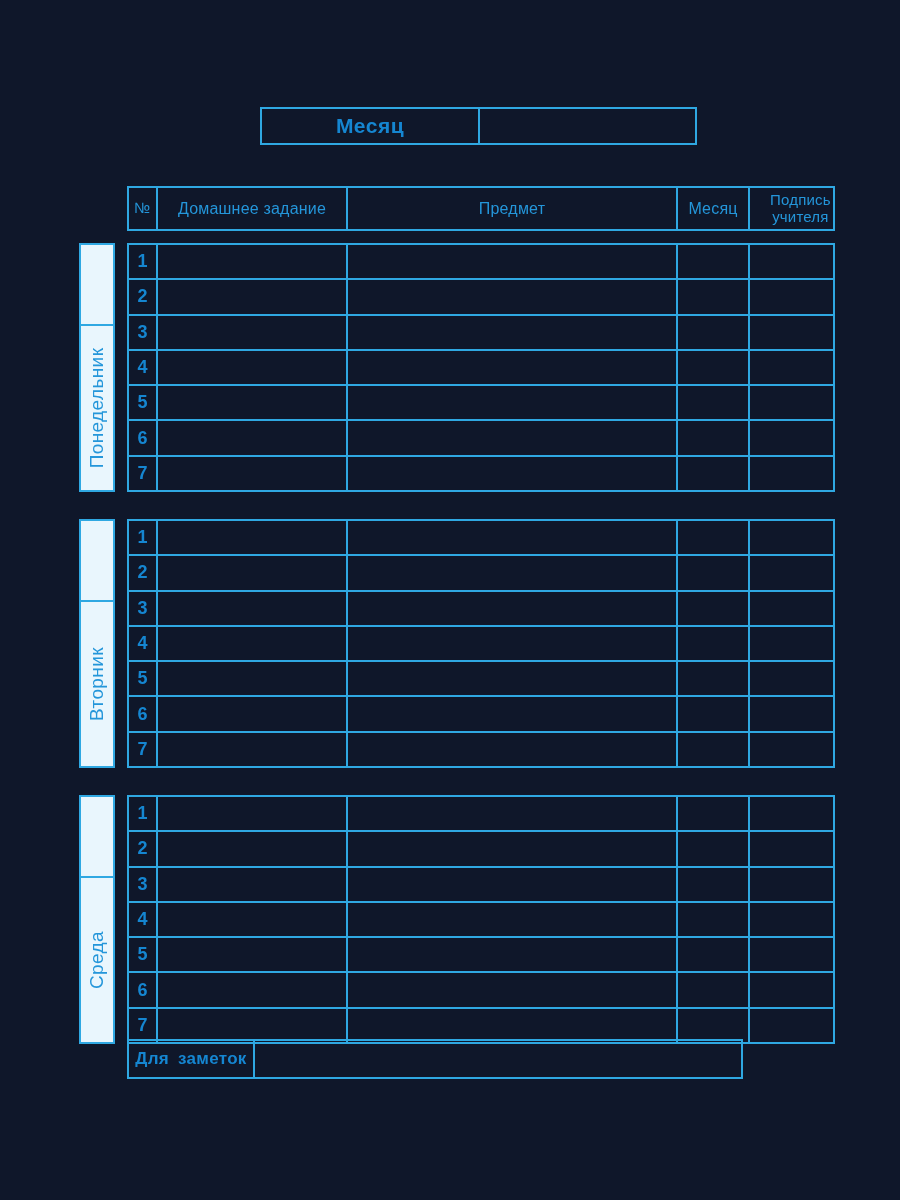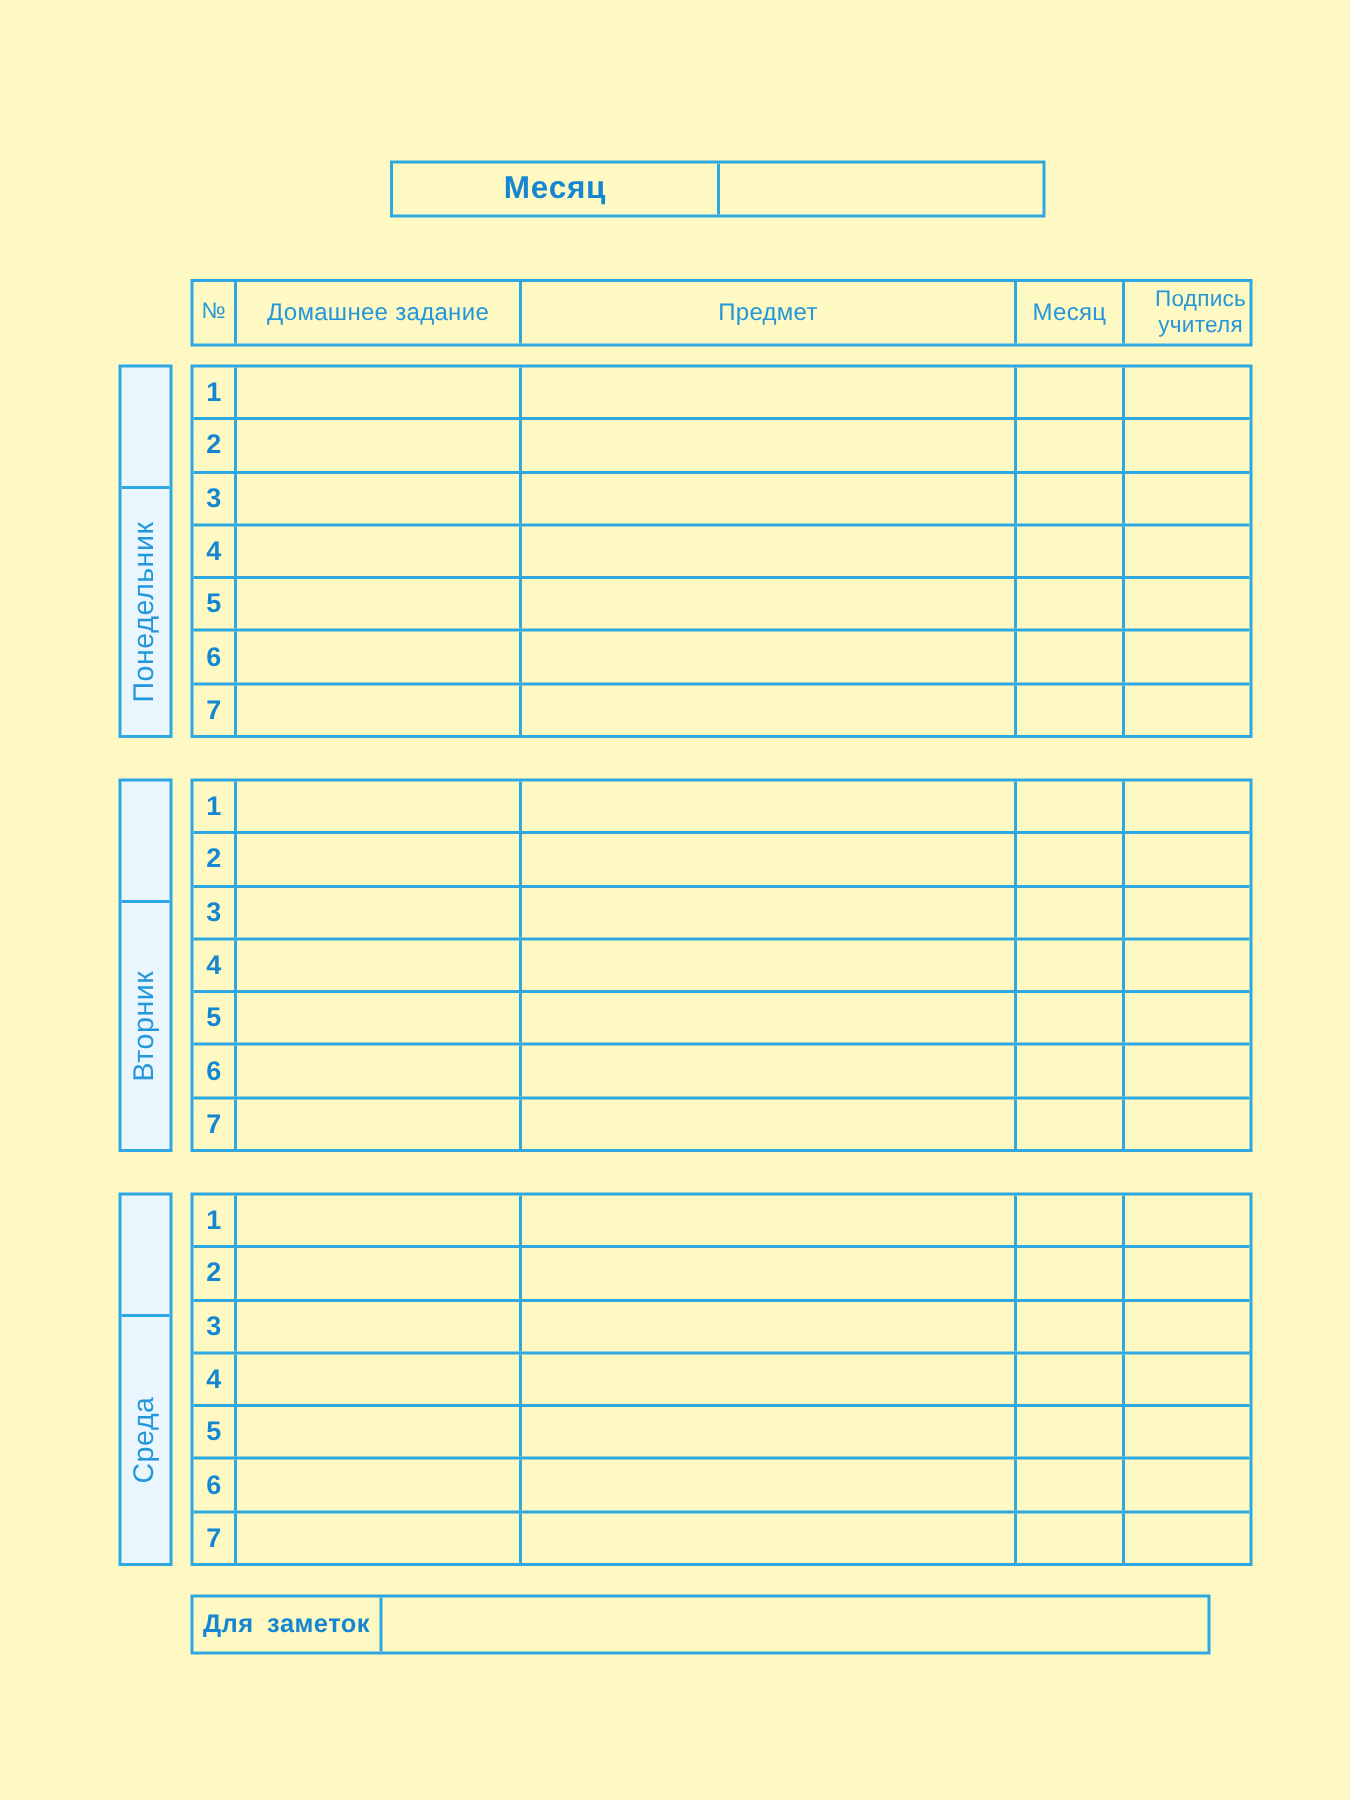--- a/index.html
+++ b/index.html
@@ -1,21 +1,21 @@
 <!DOCTYPE html>
 <html><head>
 <meta charset="utf-8">
 <style>
   * { margin:0; padding:0; box-sizing:border-box; }
   html,body { background:#ffffff; }
   body {
     font-family: "Liberation Sans", sans-serif;
     width:900px; height:1200px; position:relative; overflow:hidden;
   }
-  .page { position:absolute; left:0; top:0; width:900px; height:1200px; background:#fef9c3; }
+  .page { position:absolute; left:0; top:0; width:900px; height:1200px; background:#0f172a; }
 
   
   .month-box {
     position:absolute; left:260px; top:107px; width:437px; height:38px;
     border:2px solid #2FA8E2; display:flex;
   }
   .month-label-cell {
     width:218px; border-right:2px solid #2FA8E2;
     display:flex; align-items:center; justify-content:center;
   }
@@ -64,21 +64,21 @@
   .lesson-row:last-child { border-bottom:none; }
   .lesson-row .cell { border-right:2px solid #2FA8E2; }
   .lesson-row .cell:last-child { border-right:none; }
   .lesson-row .num {
     display:flex; align-items:center; justify-content:center;
     color:#1586D1; font-size:18px; font-weight:bold;
   }
 
   
   .notes-box {
-    position:absolute; left:127px; top:1063px; width:680px; height:40px;
+    position:absolute; left:127px; top:1039px; width:616px; height:40px;
     border:2px solid #2FA8E2; display:flex;
   }
   .notes-label-cell {
     width:126px; border-right:2px solid #2FA8E2;
     display:flex; align-items:center; justify-content:center;
   }
   .notes-label {
     color:#1586D1; font-size:17px; font-weight:bold; letter-spacing:0.3px;
     word-spacing:4px;
   }

